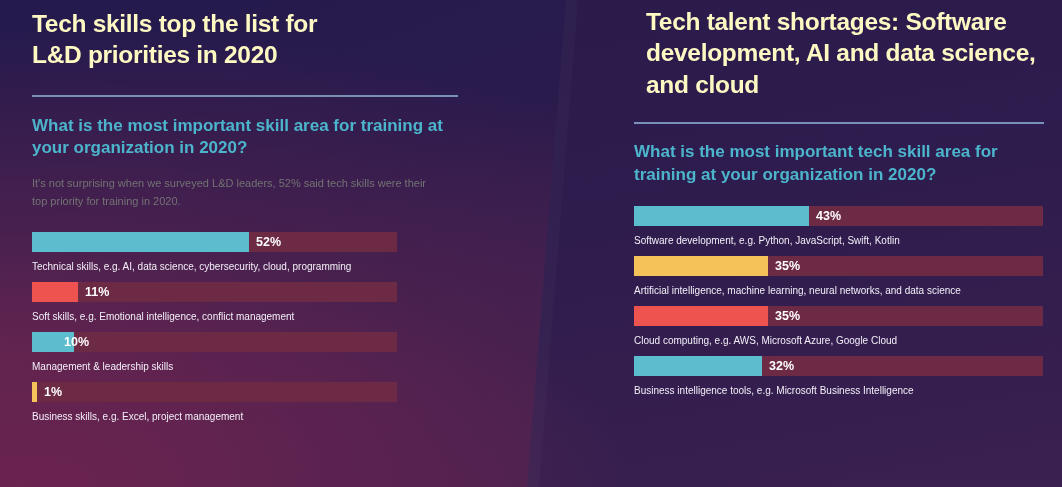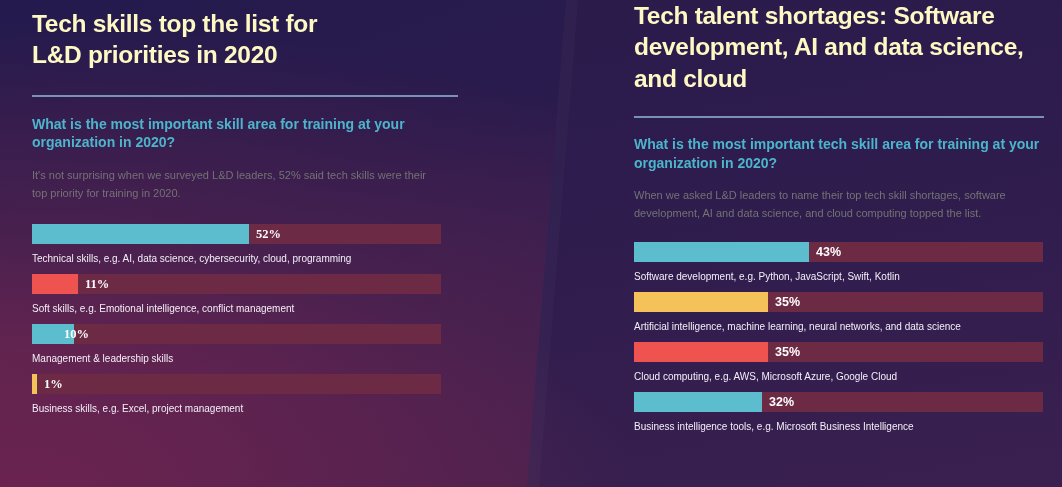--- a/index.html
+++ b/index.html
@@ -55,34 +55,34 @@
   .panel-right { left: 634px; width: 410px; }
 
   .headline {
     color: #fef9c3;
     font-weight: bold;
     font-size: 24.5px;
     line-height: 1.28;
     letter-spacing: -0.3px;
   }
   .panel-left .headline  { padding-top: 8px;  width: 330px; }
-  .panel-right .headline {  width: 390px; }
+  .panel-right .headline { padding-top: 6px;  width: 390px; margin-left: 12px; }
 
   .rule {
     height: 2px;
     background: #7f9cc0;
     opacity: 0.92;
   }
   .panel-left .rule  { width: 426px; margin-top: 24px; }
   .panel-right .rule { width: 410px; margin-top: 22px; }
 
   .question {
     color: #4cb5cc;
     font-weight: bold;
-    font-size: 14px;
+    font-size: 17px;
     line-height: 1.32;
     margin-top: 18px;
   }
   .panel-right .question { margin-top: 17px; }
 
   .intro {
     color: #737373;
     font-size: 11px;
     line-height: 1.65;
     margin-top: 14px;
@@ -94,21 +94,21 @@
   .bars { margin-top: 22px; }
   .panel-right .bars { margin-top: 20px; }
 
   .bar-group { margin-bottom: 8px; }
 
   .bar-track {
     position: relative;
     height: 20px;
     background: #6d2a44;
   }
-  .panel-left  .bar-track { width: 409px; font-family: Liberation Serif, serif; }
+  .panel-left  .bar-track { width: 365px; }
   .panel-right .bar-track { width: 409px; text-align: right; }
 
   .bar-fill {
     position: absolute;
     left: 0; top: 0; bottom: 0;
   }
 
   .bar-value {
     position: absolute;
     top: 50%;
@@ -182,21 +182,20 @@
     </div>
   </section>
 
   <section class="panel panel-right">
     <h1 class="headline">Tech talent shortages: Software development, AI and data science, and cloud</h1>
 
     <div class="rule"></div>
 
     <h2 class="question">What is the most important tech skill area for training at your organization in 2020?</h2>
 
-    <p class="intro">When we asked L&amp;D leaders to name their top tech skill shortages, software development, AI and data science, and cloud computing topped the list.</p>
 
     <div class="bars">
 
       <div class="bar-group">
         <div class="bar-track">
           <div class="bar-fill" style="width:175px;background:#5cbdce;"></div>
           <span class="bar-value" style="left:182px;">43%</span>
         </div>
         <div class="bar-label">Software development, e.g. Python, JavaScript, Swift, Kotlin</div>
       </div>

